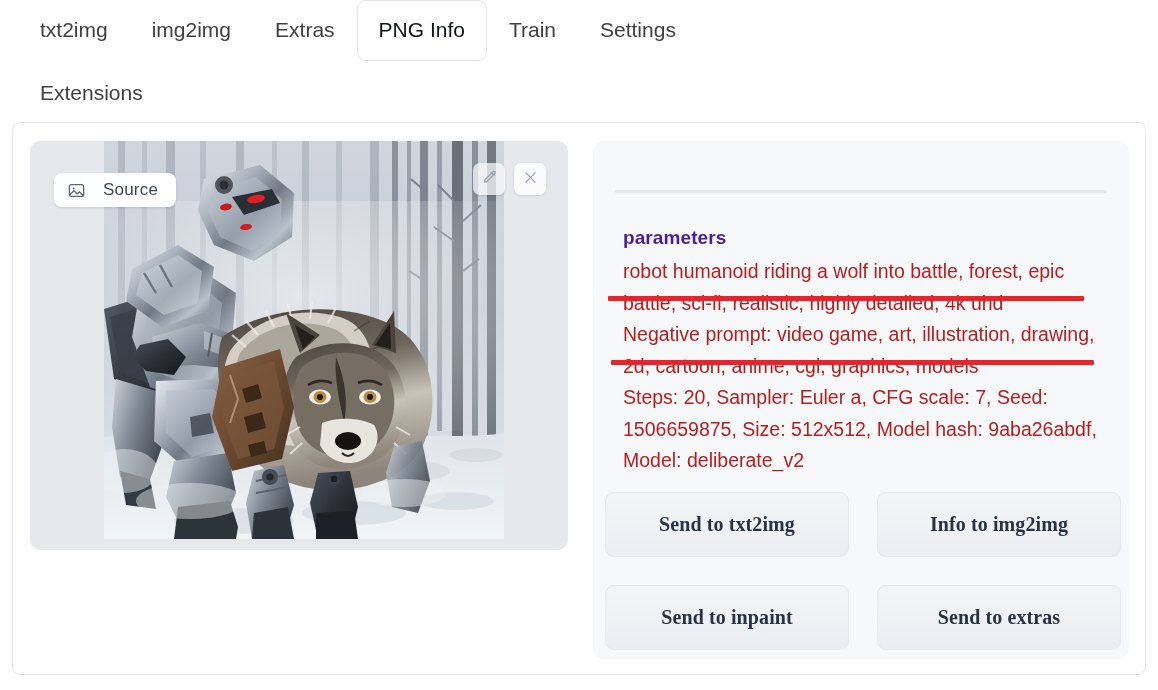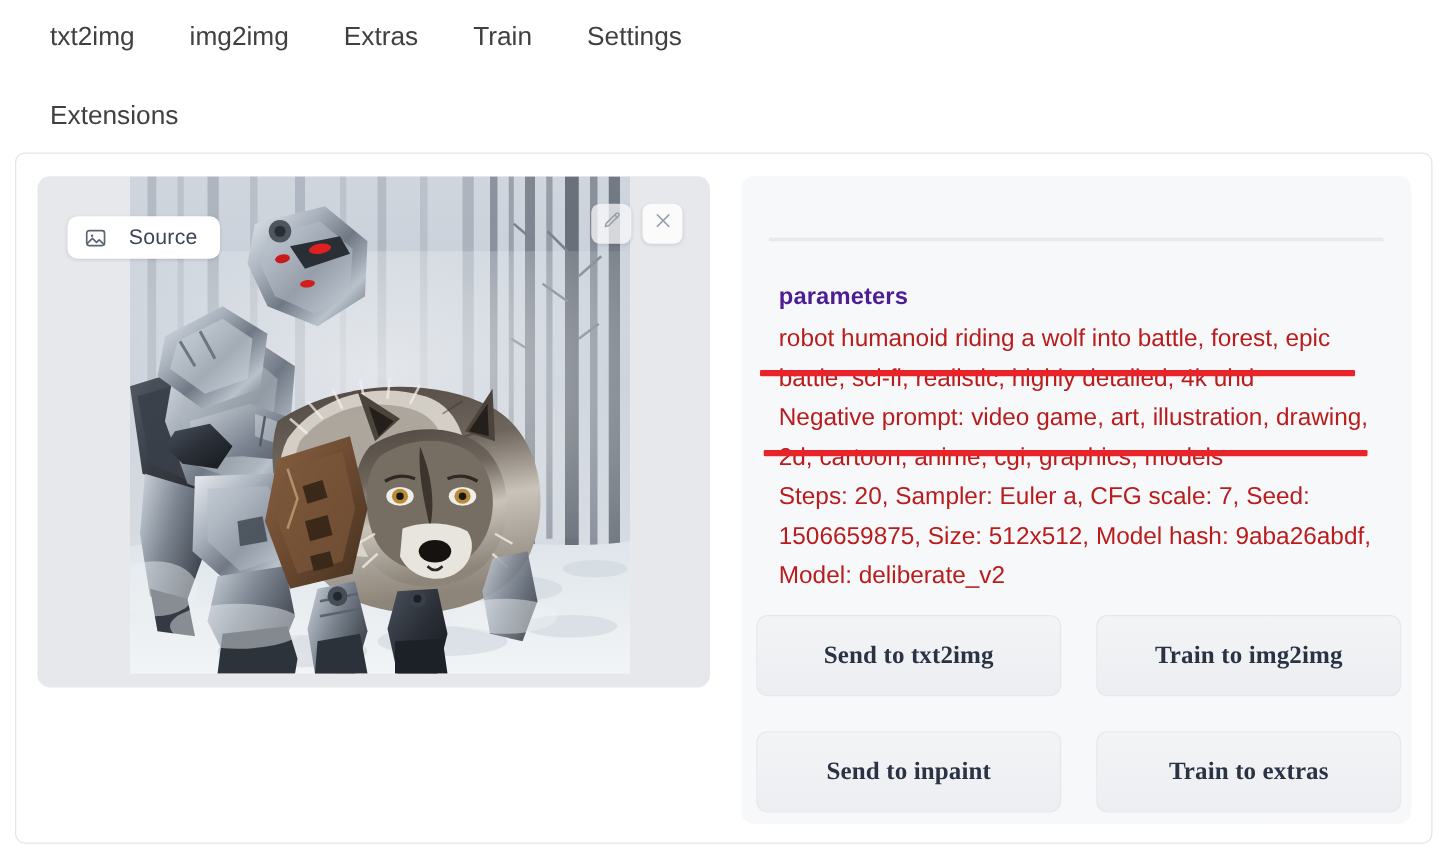--- a/index.html
+++ b/index.html
@@ -179,20 +179,21 @@
     font-family: Liberation Serif, serif;
   }
 </style>
 </head>
 <body>
 
 <div class="tabbar">
   <div class="tab">txt2img</div>
   <div class="tab">img2img</div>
   <div class="tab">Extras</div>
+  <div class="tab active">PNG Info</div>
   <div class="tab">Train</div>
   <div class="tab">Settings</div>
   <div class="tab-row2">
     <div class="tab">Extensions</div>
   </div>
 </div>
 
 <div class="frame">
 
   <div class="img-panel">
@@ -458,17 +459,17 @@
 Negative prompt: video game, art, illustration, drawing, 2d, cartoon, anime, cgi, graphics, models
 Steps: 20, Sampler: Euler a, CFG scale: 7, Seed: 1506659875, Size: 512x512, Model hash: 9aba26abdf, Model: deliberate_v2</div>
     </div>
   </div>
 
   <div class="underline ul1" style="left:595px; top:173px; width:476px;"></div>
   <div class="underline ul2" style="left:598px; top:237px; width:483px;"></div>
 
   <div class="btn-grid" style="left:592px; top:369px;">
     <div class="send-btn">Send to txt2img</div>
-    <div class="send-btn">Train to img2img</div>
+    <div class="send-btn">Info to img2img</div>
     <div class="send-btn">Send to inpaint</div>
-    <div class="send-btn">Train to extras</div>
+    <div class="send-btn">Send to extras</div>
   </div>
 </div>
 
 </body></html>

